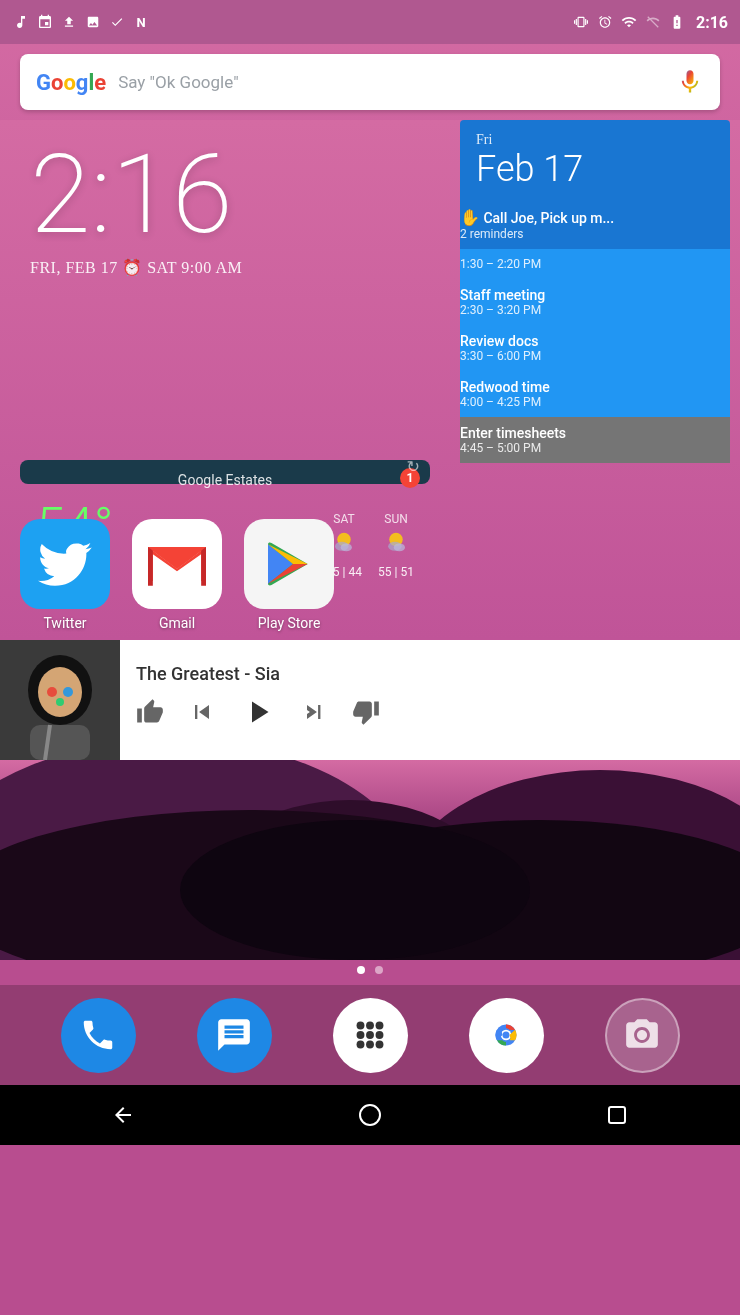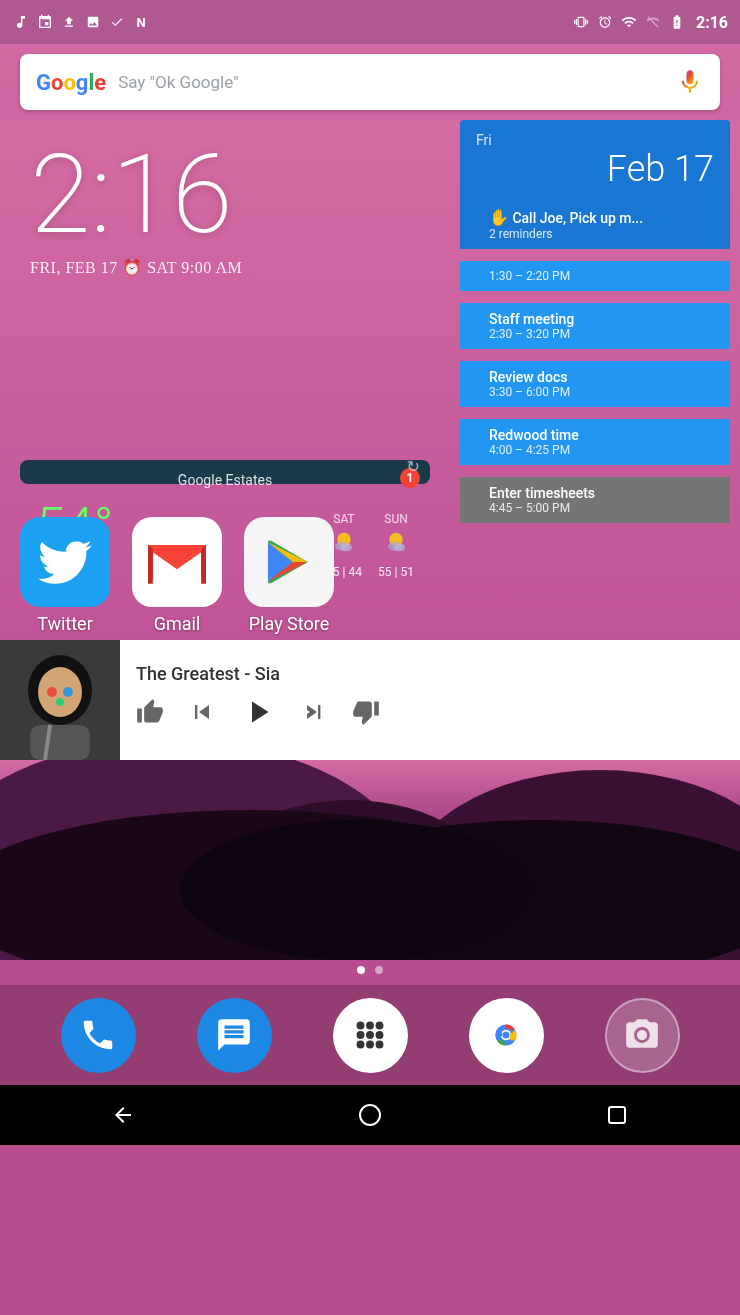--- a/index.html
+++ b/index.html
@@ -116,31 +116,31 @@
       background: transparent;
     }
     #cal-header {
       background: #1976D2;
       padding: 12px 16px 10px;
       border-radius: 4px 4px 0 0;
     }
     #cal-day {
       color: rgba(255,255,255,0.85);
       font-size: 14px;
+      font-family: Liberation Serif, serif;
     }
     #cal-date {
       color: white;
       font-size: 36px;
       font-weight: 300;
-      text-align: right;
     }
     .cal-event {
       background: #2196F3;
-      padding: 8px 29px;
-      margin-bottom: 12px;
+      padding: 8px 0;
+      margin-bottom: 0;
       color: white;
       font-size: 13px;
     }
     .cal-event.reminder {
       background: #1976D2;
     }
     .cal-event.gray {
       background: #757575;
     }
     .cal-event-title {
@@ -254,21 +254,21 @@
       display: flex;
       align-items: center;
       justify-content: center;
       font-size: 48px;
     }
     .app-icon.twitter { background: #1DA1F2; }
     .app-icon.gmail { background: white; }
     .app-icon.playstore { background: #f5f5f5; }
     .app-label {
       color: white;
-      font-size: 18px;
+      font-size: 14px;
       text-align: center;
       text-shadow: 0 1px 3px rgba(0,0,0,0.4);
     }
 
     
     #music-player {
       width: 740px;
       height: 120px;
       background: white;
       display: flex;

